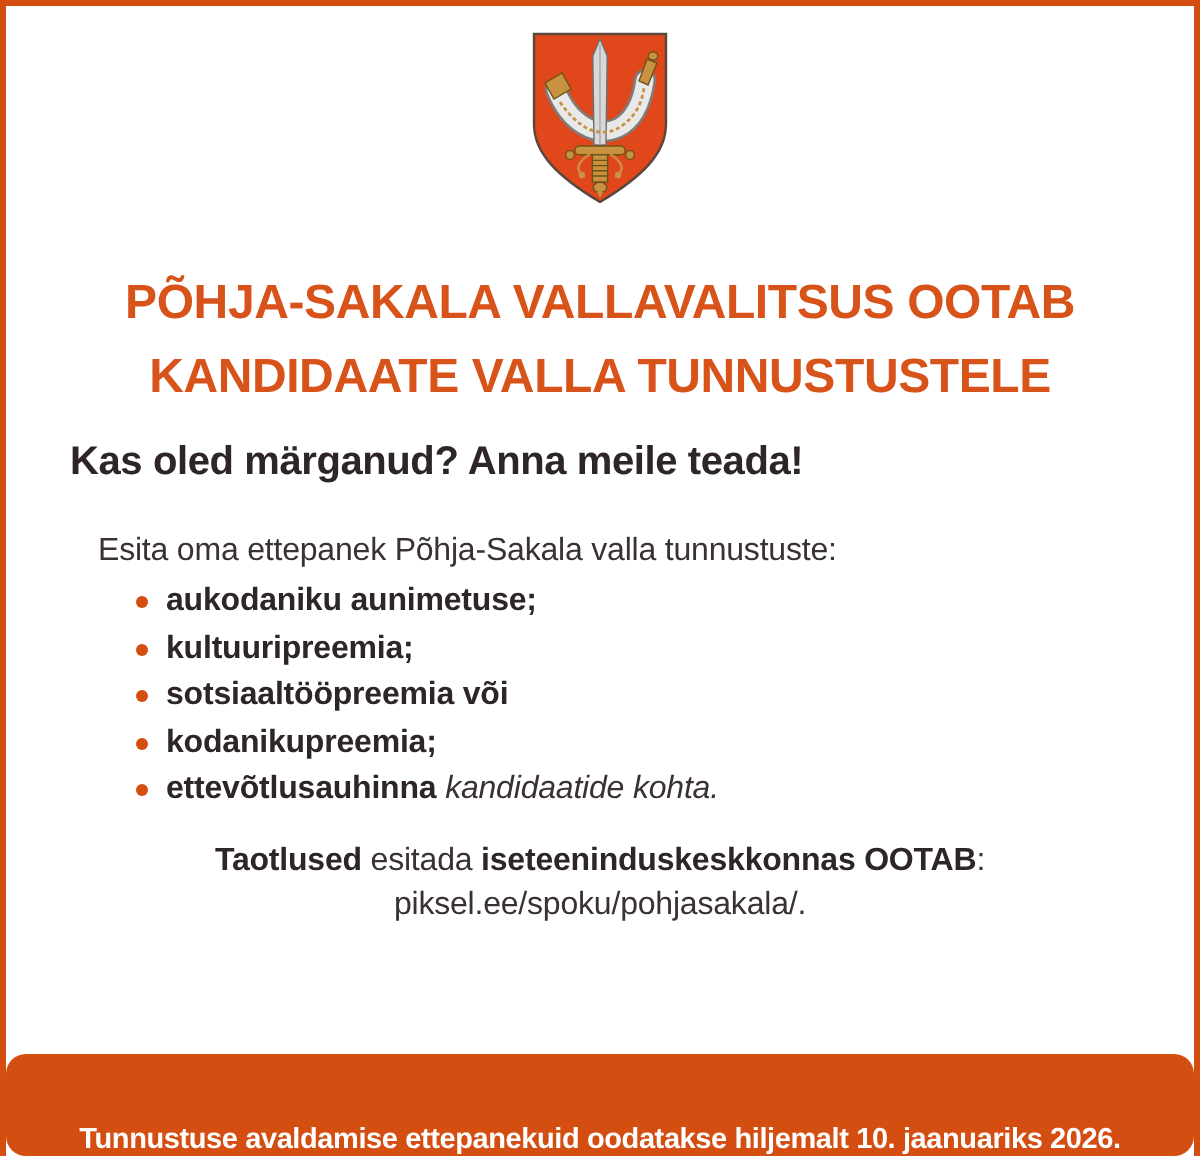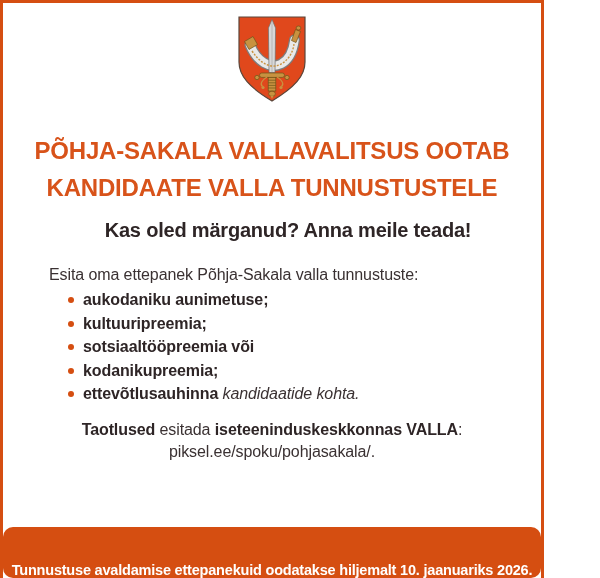--- a/index.html
+++ b/index.html
@@ -14,42 +14,41 @@
     --silver: #e9e9e9;
   }
   * { margin: 0; padding: 0; box-sizing: border-box; }
   html, body { background: #fff; }
   body {
     font-family: "Liberation Sans", "DejaVu Sans", sans-serif;
     width: 600px; height: 578px;
   }
   .poster {
     position: relative;
-    width: 544px; height: 578px;
+    width: 600px; height: 578px;
     background: #ffffff;
     border: 3px solid var(--accent, #d54e11);
     border-bottom: none;
     overflow: hidden;
   }
   .crest-wrap {
     width: 70px;
     margin: 12px auto 0 auto;
   }
   .heading {
     margin-top: 25px;
     text-align: center;
     color: var(--heading_orange, #d8531a);
     font-size: 24px;
     font-weight: 700;
     line-height: 37px;
     letter-spacing: -0.2px;
   }
   .subheading {
     margin-top: 13px;
-    text-align: center;
     color: var(--dark_text, #2e2526);
     font-size: 20px;
     font-weight: 700;
     letter-spacing: -0.2px;
     margin-left: 32px;
   }
   .body-block {
     margin: 22px 0 0 46px;
     color: var(--body_text, #3a3132);
     font-size: 16px;
@@ -155,21 +154,21 @@
     <ul class="bullets">
       <li><span class="dot"></span><span>aukodaniku aunimetuse;</span><span class="rest"></span></li>
       <li><span class="dot"></span><span>kultuuripreemia;</span><span class="rest"></span></li>
       <li><span class="dot"></span><span>sotsiaaltööpreemia või</span><span class="rest"></span></li>
       <li><span class="dot"></span><span>kodanikupreemia;</span><span class="rest"></span></li>
       <li><span class="dot"></span><span>ettevõtlusauhinna</span><span class="rest"> kandidaatide kohta.</span></li>
     </ul>
   </div>
 
   <div class="submission">
-    <div><span class="b">Taotlused</span><span> esitada </span><span class="b">iseteeninduskeskkonnas VALLA</span><span>:</span></div>
+    <div><span class="b">Taotlused</span><span> esitada </span><span class="b">iseteeninduskeskkonnas OOTAB</span><span>:</span></div>
     <div>piksel.ee/spoku/pohjasakala/.</div>
   </div>
 
   <div class="footer-bar">
     <span>Tunnustuse avaldamise ettepanekuid oodatakse hiljemalt 10. jaanuariks 2026.</span>
   </div>
 
 </div>
 
 </body></html>

